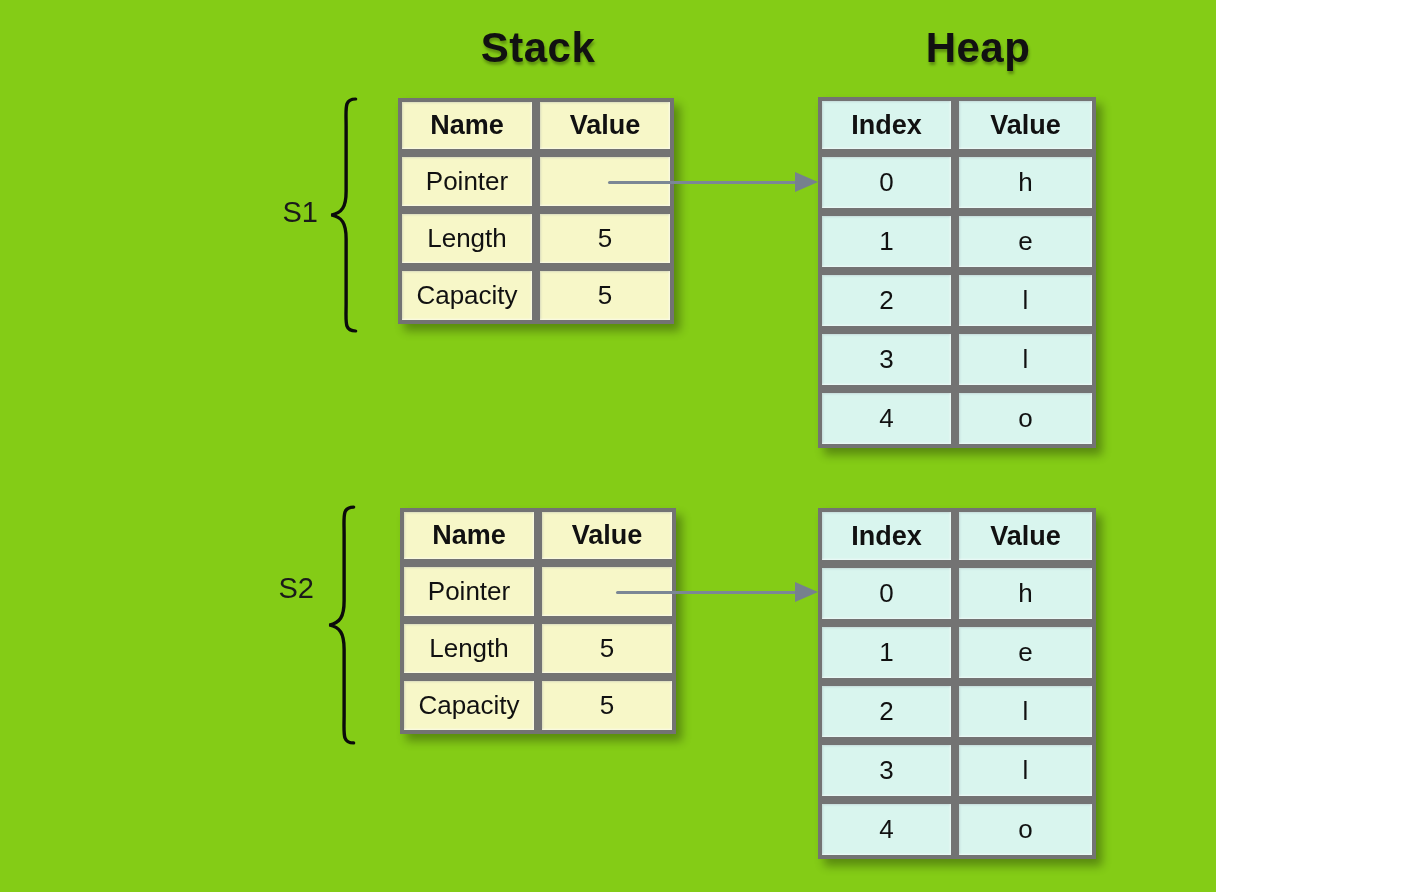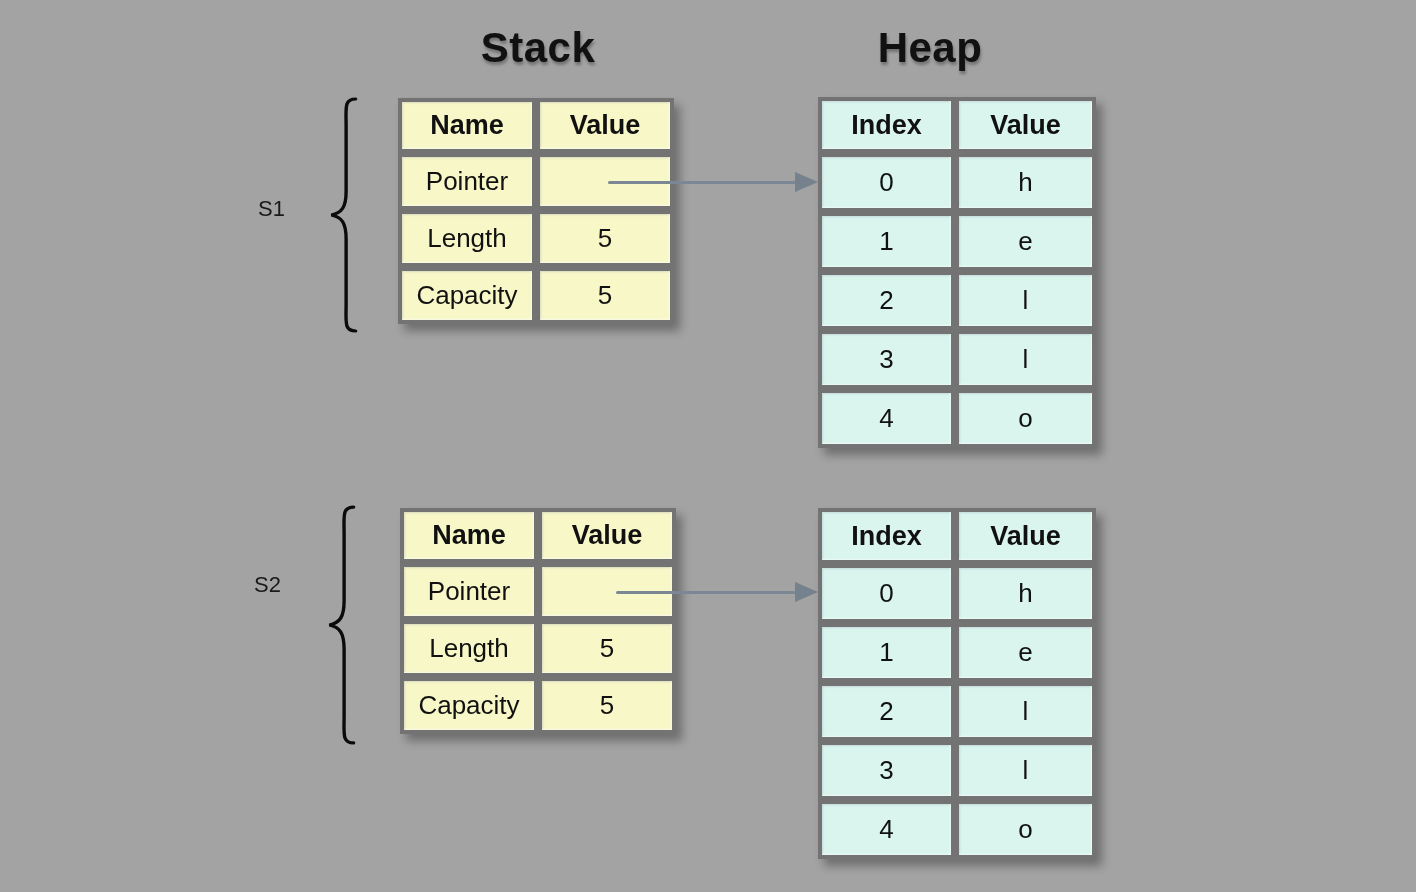--- a/index.html
+++ b/index.html
@@ -4,23 +4,23 @@
 <style>
   html, body {
     margin: 0;
     padding: 0;
     background: #ffffff;
     font-family: "Liberation Sans", sans-serif;
     color: #111111;
   }
   .canvas {
     position: relative;
-    width: 1416px;
+    width: 1216px;
     height: 892px;
-    background: #a3a3a3;
+    background: #84cc16;
     overflow: hidden;
     text-decoration: underline;
   }
   .section-title {
     position: absolute;
     width: 280px;
     text-align: center;
     font-size: 42px;
     font-weight: bold;
     color: #111111;
@@ -57,22 +57,22 @@
   }
   .brace path {
     stroke: #0b0b0b;
     stroke-width: 3.2;
     fill: none;
     stroke-linecap: round;
   }
   .brace-label {
     position: absolute;
     width: 60px;
-    text-align: left;
-    font-size: 22px;
+    text-align: right;
+    font-size: 29px;
     color: #1a1a1a;
   }
   .arrow {
     position: absolute;
     height: 20px;
   }
   .arrow .shaft {
     position: absolute;
     left: 0;
     top: 8.5px;
@@ -89,21 +89,21 @@
     border-bottom: 10px solid transparent;
     border-left: 23px solid #76818e;
   }
 </style>
 </head>
 <body>
 
 <div class="canvas">
 
   <div class="section-title" style="left:398px; top:24px;">Stack</div>
-  <div class="section-title" style="left:790px; top:24px;">Heap</div>
+  <div class="section-title" style="left:838px; top:24px;">Heap</div>
 
   <div class="brace-label" style="left:258px; top:196px;">S1</div>
 
   <svg class="brace" style="left:326px; top:96px;" width="36" height="238" viewBox="0 0 34 240" preserveAspectRatio="none">
     <path d="M 28 3 C 17 3 19 12 19 30 L 19 96 C 19 112 15 118 5 120 C 15 122 19 128 19 144 L 19 210 C 19 228 17 237 28 237"></path>
   </svg>
 
   <div class="mem-table stack-grid" style="left:398px; top:98px;">
     <div class="cell stack-cell hdr">Name</div>
     <div class="cell stack-cell hdr">Value</div>

